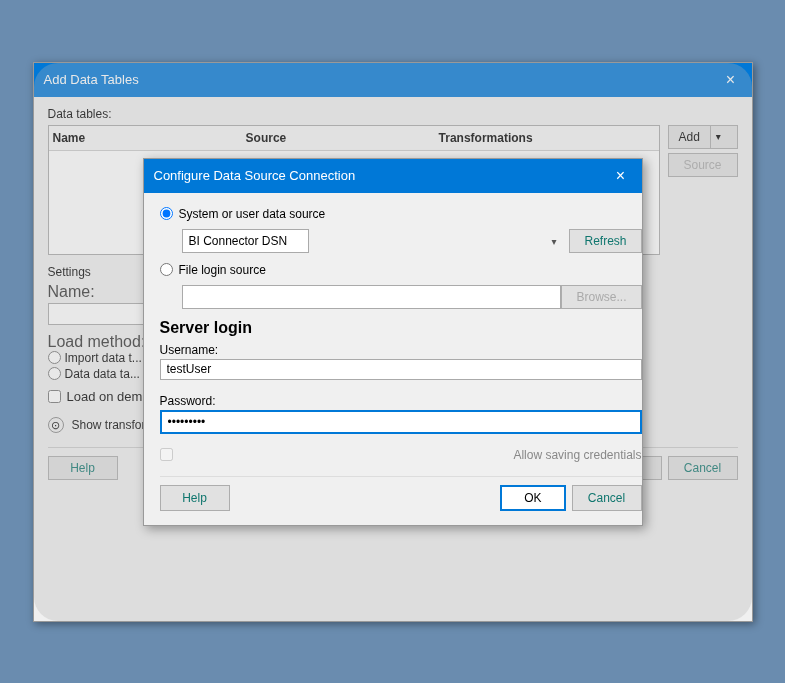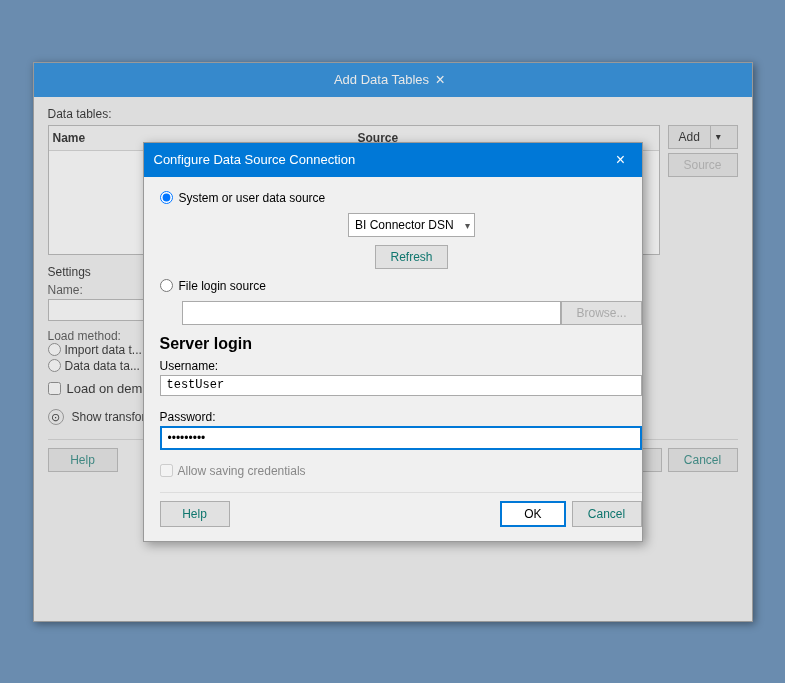--- a/index.html
+++ b/index.html
@@ -24,21 +24,21 @@
       position: relative;
       box-shadow: 2px 2px 8px rgba(0,0,0,0.4);
     }
 
     .dialog-titlebar {
       background: #0078d7;
       color: #fff;
       padding: 6px 10px;
       display: flex;
       align-items: center;
-      justify-content: center;
+      justify-content: space-between;
       font-size: 13px;
       font-weight: 400;
     }
 
     .titlebar-close {
       width: 22px;
       height: 22px;
       background: transparent;
       border: none;
       color: #fff;
@@ -141,21 +141,21 @@
       margin-top: 4px;
     }
 
     .field-group {
       display: flex;
       flex-direction: column;
       gap: 2px;
     }
 
     .field-label {
-      font-size: 12px;
+      font-size: 16px;
       color: #333;
     }
 
     .field-input {
       border: 1px solid #aaa;
       background: #fff;
       padding: 2px 4px;
       font-size: 12px;
       height: 22px;
       width: 120px;
@@ -204,20 +204,21 @@
 
     
     .inner-dialog-overlay {
       position: absolute;
       top: 0; left: 0; right: 0; bottom: 0;
       background: rgba(180,180,180,0.3);
       display: flex;
       align-items: center;
       justify-content: center;
       z-index: 10;
+      border-radius: 24px;
     }
 
     .inner-dialog {
       background: #f0f0f0;
       border: 1px solid #999;
       width: 500px;
       box-shadow: 3px 3px 10px rgba(0,0,0,0.35);
     }
 
     .inner-titlebar {
@@ -241,21 +242,20 @@
       margin-bottom: 8px;
       font-size: 12px;
     }
 
     .dsn-row {
       display: flex;
       align-items: center;
       gap: 8px;
       margin-left: 22px;
       margin-bottom: 10px;
-      flex-direction: column;
     }
 
     .dsn-select {
       flex: 1;
       border: 1px solid #aaa;
       background: #fff;
       padding: 3px 6px;
       font-size: 12px;
       height: 24px;
       appearance: none;
@@ -321,39 +321,39 @@
       margin-bottom: 2px;
     }
 
     .login-input {
       width: 100%;
       border: 1px solid #aaa;
       background: #fff;
       padding: 3px 6px;
       font-size: 12px;
       height: 21px;
-      font-family: Liberation Mono, monospace;
     }
 
     .password-input {
       width: 100%;
       border: 2px solid #0078d7;
       background: #fff;
       padding: 3px 6px;
       font-size: 12px;
       height: 24px;
     }
 
     .allow-credentials {
       display: flex;
       align-items: center;
       gap: 5px;
       margin-top: 4px;
       font-size: 12px;
       color: #888;
+      justify-content: space-between;
     }
 
     .inner-bottom-buttons {
       display: flex;
       justify-content: space-between;
       margin-top: 14px;
       padding-top: 8px;
       border-top: 1px solid #ddd;
     }
 
@@ -401,20 +401,21 @@
 
   <div class="dialog-body">
 
     <div class="section-label">Data tables:</div>
 
     <div class="data-table-area">
       <div class="table-list-container">
         <div class="table-list-header">
           <div class="table-col table-col-name">Name</div>
           <div class="table-col table-col-source">Source</div>
+          <div class="table-col table-col-transform">Transformations</div>
         </div>
       </div>
 
       <div class="table-list-buttons">
         <div class="btn-add-group">
           <button class="btn-add-main">Add</button>
           <button class="btn-add-arrow">▾</button>
         </div>
         <button class="btn" disabled="">Source</button>
       </div>

